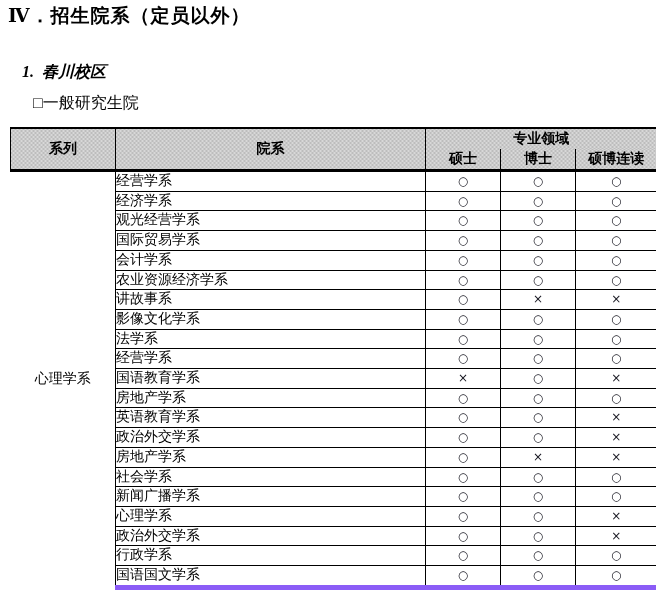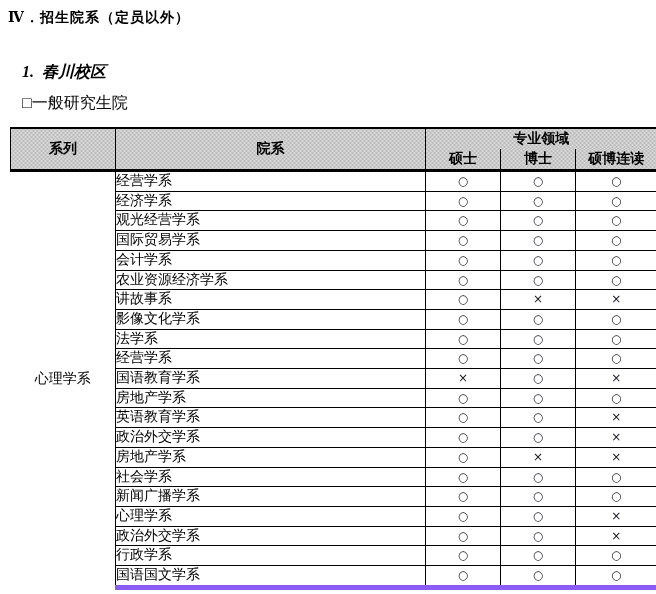--- a/index.html
+++ b/index.html
@@ -9,37 +9,37 @@
     height: 594px;
     background: #ffffff;
     overflow: hidden;
     font-family: "Liberation Serif", "DejaVu Serif", serif;
     color: #000000;
   }
   .page { position: relative; width: 656px; height: 594px; }
 
   .doc-title {
     position: absolute;
-    left: 8px; top: 9px;
-    font-size: 14px;
+    left: 8px; top: 3px;
+    font-size: 19px;
     font-weight: bold;
     letter-spacing: 1px;
     white-space: pre;
   }
   .section-title {
     position: absolute;
     left: 22px; top: 62px;
     font-size: 16px;
     font-weight: bold;
     white-space: pre;
     font-style: italic;
   }
   .subsection-title {
     position: absolute;
-    left: 22px; top: 93px;
+    left: 33px; top: 93px;
     font-size: 16px;
     font-weight: normal;
     white-space: pre;
   }
 
   .admission-table {
     position: absolute;
     left: 10px; top: 127px;
     width: 646px;
     border-collapse: collapse;

